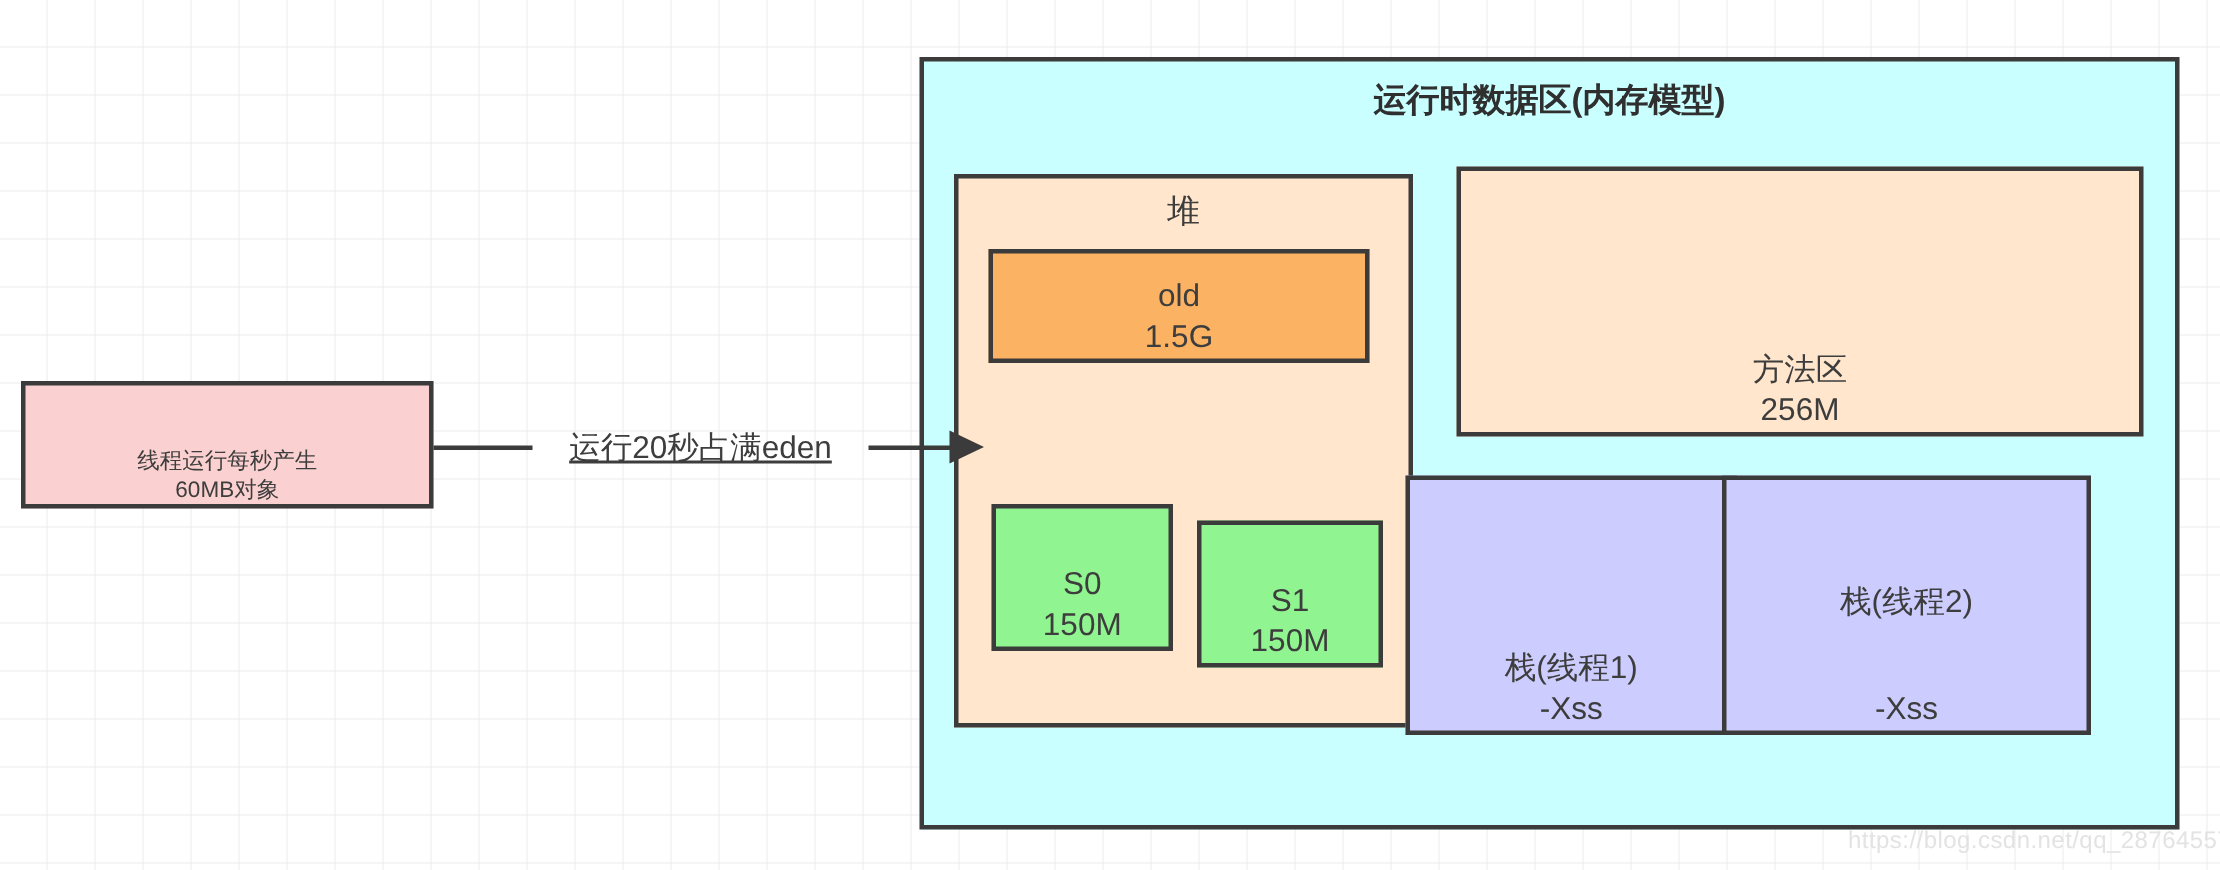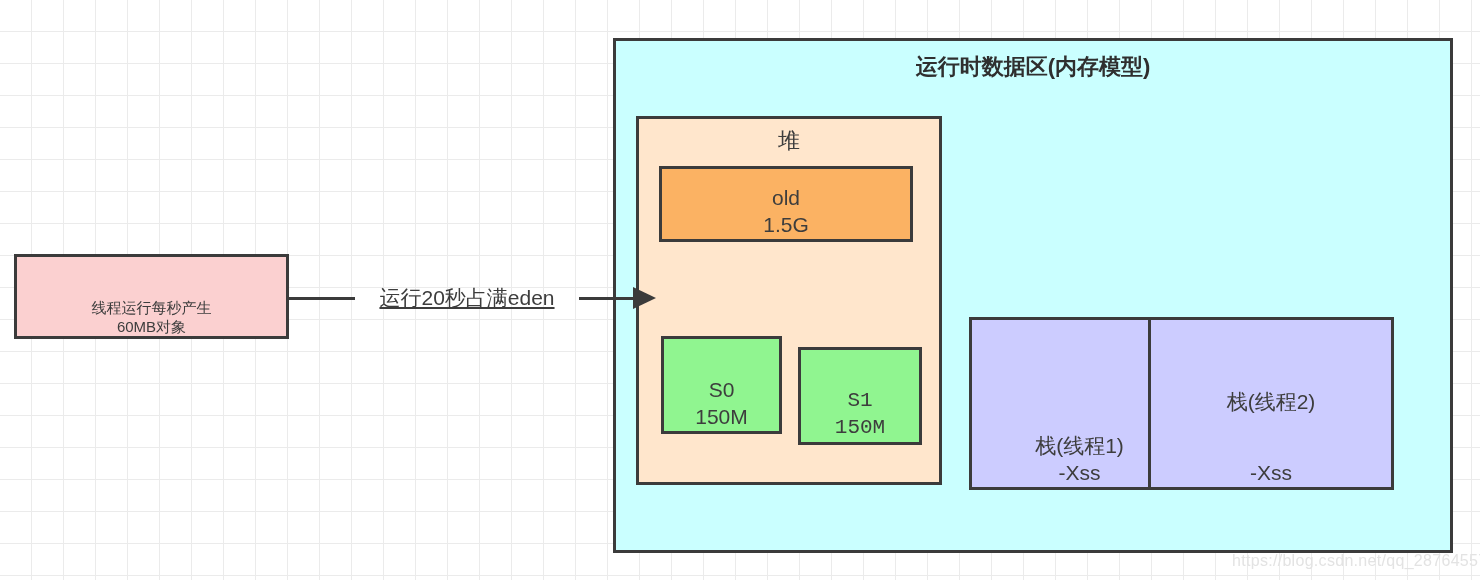--- a/index.html
+++ b/index.html
@@ -97,34 +97,33 @@
     background-color: #90f590;
     font-size: 21px;
   }
   #s1-box {
     left: 798px;
     top: 347px;
     width: 124px;
     height: 98px;
     background-color: #90f590;
     font-size: 21px;
-    font-family: Liberation Mono, monospace;
   }
 
   
   #method-area-box {
     left: 971px;
     top: 111px;
     width: 458px;
     height: 180px;
     background-color: #ffe6cc;
     font-size: 21px;
   }
   #stack1-box {
-    left: 969px;
+    left: 937px;
     top: 317px;
     width: 221px;
     height: 173px;
     background-color: #ccccff;
     font-size: 21px;
   }
   #stack2-box {
     left: 1148px;
     top: 317px;
     width: 246px;
@@ -223,20 +222,24 @@
   <div class="box" id="s0-box">
     <div>S0</div>
     <div>150M</div>
   </div>
 
   <div class="box" id="s1-box">
     <div>S1</div>
     <div>150M</div>
   </div>
 
+  <div class="box" id="method-area-box">
+    <div>方法区</div>
+    <div>256M</div>
+  </div>
 
   <div class="box" id="stack1-box">
     <div>栈(线程1)</div>
     <div>-Xss</div>
   </div>
 
   <div class="box" id="stack2-box">
     <div>栈(线程2)</div>
     <div>-Xss</div>
   </div>

